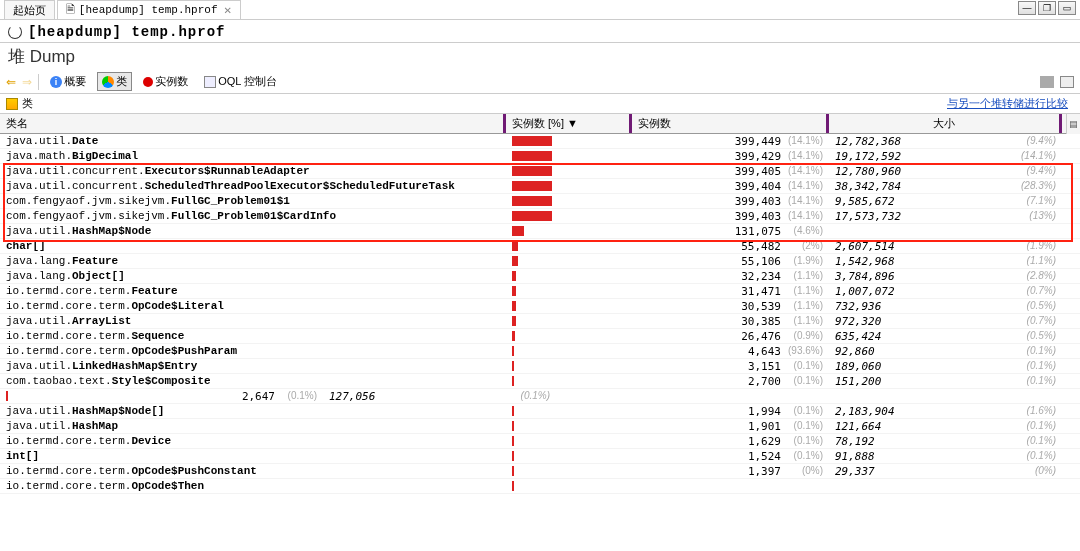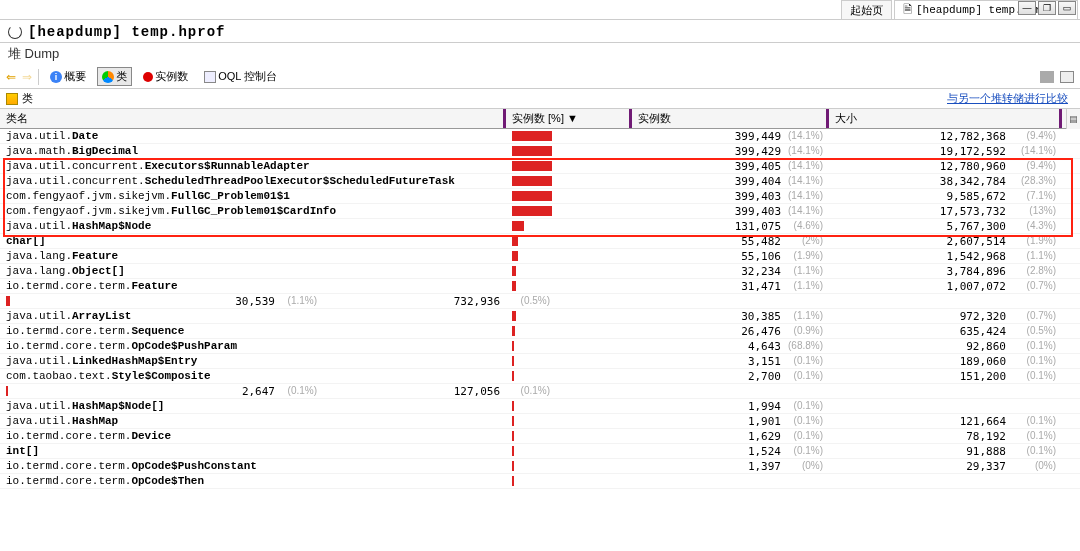--- a/index.html
+++ b/index.html
@@ -1,35 +1,35 @@
 <!DOCTYPE html>
 <html><head>
 <meta charset="utf-8">
 <style>
 * { box-sizing: border-box; margin: 0; padding: 0; }
 body { font-family: "Microsoft YaHei", Tahoma, Arial, sans-serif; font-size: 11px; background: #fff; width: 1080px; height: 551px; overflow: hidden; position: relative; }
 .mono { font-family: "Courier New", monospace; font-size: 11px; }
 
 
-.top-tabs { height: 20px; border-bottom: 1px solid #ccc; display: flex; align-items: flex-end; padding-left: 4px; justify-content: flex-end; }
+.top-tabs { height: 20px; border-bottom: 1px solid #ccc; display: flex; align-items: flex-end; padding-left: 4px; }
 .tab { display: flex; align-items: center; padding: 2px 8px; border: 1px solid #ccc; border-bottom: none; background: #f7f7f7; margin-right: 2px; font-size: 11px; height: 19px; }
 .tab.active { background: #fff; }
 .tab .close { margin-left: 6px; color: #888; font-size: 10px; }
 
 
 .win-controls { position: absolute; right: 4px; top: 1px; display: flex; gap: 2px; }
 .win-btn { width: 18px; height: 14px; border: 1px solid #888; background: linear-gradient(#f8f8f8,#e0e0e0); font-size: 9px; display: flex; align-items: center; justify-content: center; }
 
 
 .title-bar { padding: 4px 8px 2px; display: flex; align-items: center; border-bottom: 1px solid #ccc; }
 .title-bar .refresh { font-size: 14px; margin-right: 6px; color: #333; display: inline-block; width: 14px; height: 14px; border: 1.5px solid #333; border-top-color: transparent; border-radius: 50%; }
 .title-bar .title-text { font-family: "SimSun","Courier New",monospace; font-size: 14px; font-weight: bold; letter-spacing: 1px; }
 
 
-.sub-label { font-size: 13px; padding: 2px 8px; color: #333; }
+.sub-label { font-size: 17px; padding: 2px 8px; color: #333; }
 .toolbar { display: flex; align-items: center; gap: 6px; padding: 2px 6px; border-bottom: 1px solid #ccc; height: 24px; }
 .tool-btn { display: flex; align-items: center; gap: 2px; padding: 1px 4px; font-size: 11px; border: 1px solid transparent; }
 .tool-btn.pressed { border: 1px solid #888; background: #e8e8e8; }
 .sep { width: 1px; height: 16px; background: #ccc; }
 .arrow { font-size: 12px; }
 .yellow-arrow { color: #e0a000; }
 .blue-info { display: inline-block; width: 12px; height: 12px; background: #3b82f6; color: #fff; border-radius: 50%; text-align: center; line-height: 12px; font-size: 9px; font-weight: bold; }
 .pie-icon { display: inline-block; width: 12px; height: 12px; border-radius: 50%; background: conic-gradient(#f80 0 120deg, #08f 120deg 240deg, #0c0 240deg 360deg); }
 .red-dot { display: inline-block; width: 10px; height: 10px; border-radius: 50%; background: #d00; }
 .oql-icon { display: inline-block; width: 12px; height: 12px; border: 1px solid #888; background: #eef; }
@@ -42,31 +42,31 @@
 .class-hdr .link { position: absolute; right: 12px; color: #1a4fbf; text-decoration: underline; font-size: 11px; }
 .book-icon { display: inline-block; width: 12px; height: 12px; background: linear-gradient(#fc0,#fa0); border: 1px solid #a80; margin-right: 4px; }
 
 
 .table-wrap { position: relative; }
 .thead { display: flex; height: 20px; border-bottom: 1px solid #999; background: #f5f5f5; font-size: 11px; }
 .th { border-right: 3px solid #701a75; padding: 2px 6px; display: flex; align-items: center; }
 .col-name { width: 506px; }
 .col-pct  { width: 126px; }
 .col-inst { width: 197px; justify-content: flex-start; }
-.col-size { width: 233px; justify-content: flex-start; }
+.col-size { width: 233px; justify-content: center; }
 
 .tbody { }
 .row { display: flex; height: 15px; align-items: center; font-size: 11px; border-bottom: 1px solid #f3f3f3; }
 .cell { padding: 0 6px; overflow: hidden; white-space: nowrap; text-overflow: clip; }
 .cell-name { width: 506px; font-family: "SimSun","Courier New",monospace; }
 .cell-name .bold { font-weight: bold; }
 .cell-pct { width: 126px; display: flex; align-items: center; }
 .bar { height: 10px; background: #d22; }
 .cell-inst { width: 197px; text-align: right; padding-right: 48px; position: relative; font-family: "SimSun",monospace; }
-.cell-size { width: 233px; text-align: right; padding-right: 56px; position: relative; font-family: "SimSun",monospace; }
+.cell-size { width: 233px; padding-right: 56px; position: relative; font-family: "SimSun",monospace; font-style: italic; }
 .pct-label { position: absolute; right: 6px; color: #aaa; font-size: 10px; font-family: Tahoma,Arial; }
 
 
 .highlight-box { position: absolute; border: 2px solid #f21; pointer-events: none; z-index: 5; }
 
 
 .gutter { position: absolute; right: 0; top: 0; width: 14px; height: 20px; border-left: 1px solid #ccc; background: #f5f5f5; display: flex; align-items: center; justify-content: center; font-size: 9px; color: #555; }
 
 </style>
 </head>
@@ -191,21 +191,20 @@
         </div>
         <div class="cell cell-inst">399,403<span class="pct-label">(14.1%)</span></div>
         <div class="cell cell-size">17,573,732<span class="pct-label">(13%)</span></div>
       </div>
       <div class="row">
         <div class="cell cell-name"><span>java.util.</span><span class="bold">HashMap$Node</span></div>
         <div class="cell cell-pct">
           <div class="bar" style="width: 12px;"></div>
         </div>
         <div class="cell cell-inst">131,075<span class="pct-label">(4.6%)</span></div>
-        <div class="cell cell-size">5,767,300<span class="pct-label">(4.3%)</span></div>
       </div>
       <div class="row">
         <div class="cell cell-name"><span></span><span class="bold">char[]</span></div>
         <div class="cell cell-pct">
           <div class="bar" style="width: 6px;"></div>
         </div>
         <div class="cell cell-inst">55,482<span class="pct-label">(2%)</span></div>
         <div class="cell cell-size">2,607,514<span class="pct-label">(1.9%)</span></div>
       </div>
       <div class="row">
@@ -226,20 +225,21 @@
       </div>
       <div class="row">
         <div class="cell cell-name"><span>io.termd.core.term.</span><span class="bold">Feature</span></div>
         <div class="cell cell-pct">
           <div class="bar" style="width: 4px;"></div>
         </div>
         <div class="cell cell-inst">31,471<span class="pct-label">(1.1%)</span></div>
         <div class="cell cell-size">1,007,072<span class="pct-label">(0.7%)</span></div>
       </div>
       <div class="row">
+        <div class="cell cell-name"><span>io.termd.core.term.</span><span class="bold">OpCode$Literal</span></div>
         <div class="cell cell-pct">
           <div class="bar" style="width: 4px;"></div>
         </div>
         <div class="cell cell-inst">30,539<span class="pct-label">(1.1%)</span></div>
         <div class="cell cell-size">732,936<span class="pct-label">(0.5%)</span></div>
       </div>
       <div class="row">
         <div class="cell cell-name"><span>java.util.</span><span class="bold">ArrayList</span></div>
         <div class="cell cell-pct">
           <div class="bar" style="width: 4px;"></div>
@@ -253,21 +253,21 @@
           <div class="bar" style="width: 3px;"></div>
         </div>
         <div class="cell cell-inst">26,476<span class="pct-label">(0.9%)</span></div>
         <div class="cell cell-size">635,424<span class="pct-label">(0.5%)</span></div>
       </div>
       <div class="row">
         <div class="cell cell-name"><span>io.termd.core.term.</span><span class="bold">OpCode$PushParam</span></div>
         <div class="cell cell-pct">
           <div class="bar" style="width: 2px;"></div>
         </div>
-        <div class="cell cell-inst">4,643<span class="pct-label">(68.8%)</span></div>
+        <div class="cell cell-inst">4,643<span class="pct-label">(93.6%)</span></div>
         <div class="cell cell-size">92,860<span class="pct-label">(0.1%)</span></div>
       </div>
       <div class="row">
         <div class="cell cell-name"><span>java.util.</span><span class="bold">LinkedHashMap$Entry</span></div>
         <div class="cell cell-pct">
           <div class="bar" style="width: 2px;"></div>
         </div>
         <div class="cell cell-inst">3,151<span class="pct-label">(0.1%)</span></div>
         <div class="cell cell-size">189,060<span class="pct-label">(0.1%)</span></div>
       </div>
@@ -285,20 +285,21 @@
         </div>
         <div class="cell cell-inst">2,647<span class="pct-label">(0.1%)</span></div>
         <div class="cell cell-size">127,056<span class="pct-label">(0.1%)</span></div>
       </div>
       <div class="row">
         <div class="cell cell-name"><span>java.util.</span><span class="bold">HashMap$Node[]</span></div>
         <div class="cell cell-pct">
           <div class="bar" style="width: 2px;"></div>
         </div>
         <div class="cell cell-inst">1,994<span class="pct-label">(0.1%)</span></div>
+        <div class="cell cell-size">2,183,904<span class="pct-label">(1.6%)</span></div>
       </div>
       <div class="row">
         <div class="cell cell-name"><span>java.util.</span><span class="bold">HashMap</span></div>
         <div class="cell cell-pct">
           <div class="bar" style="width: 2px;"></div>
         </div>
         <div class="cell cell-inst">1,901<span class="pct-label">(0.1%)</span></div>
         <div class="cell cell-size">121,664<span class="pct-label">(0.1%)</span></div>
       </div>
       <div class="row">

